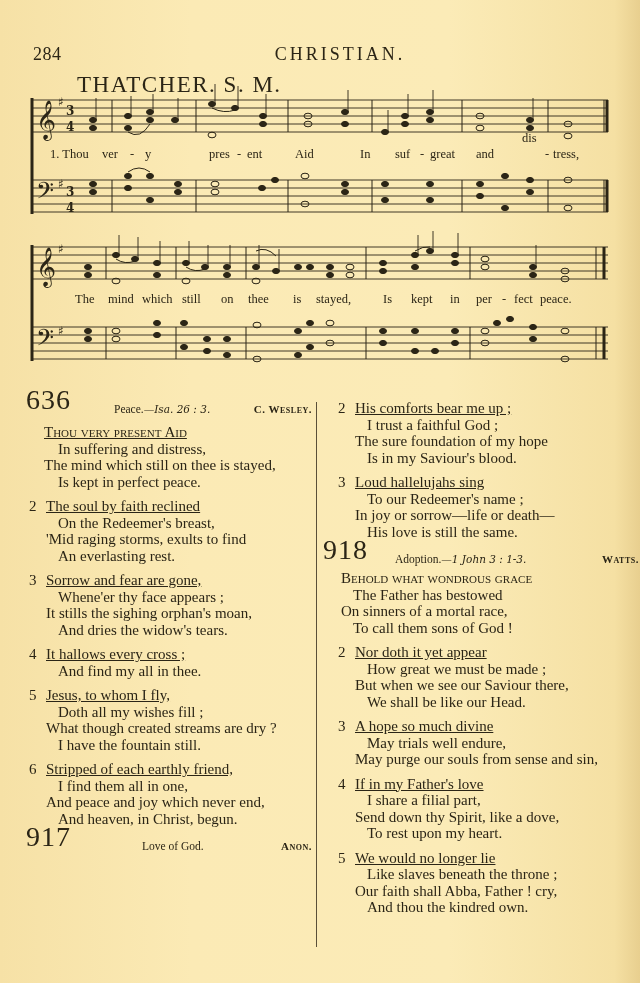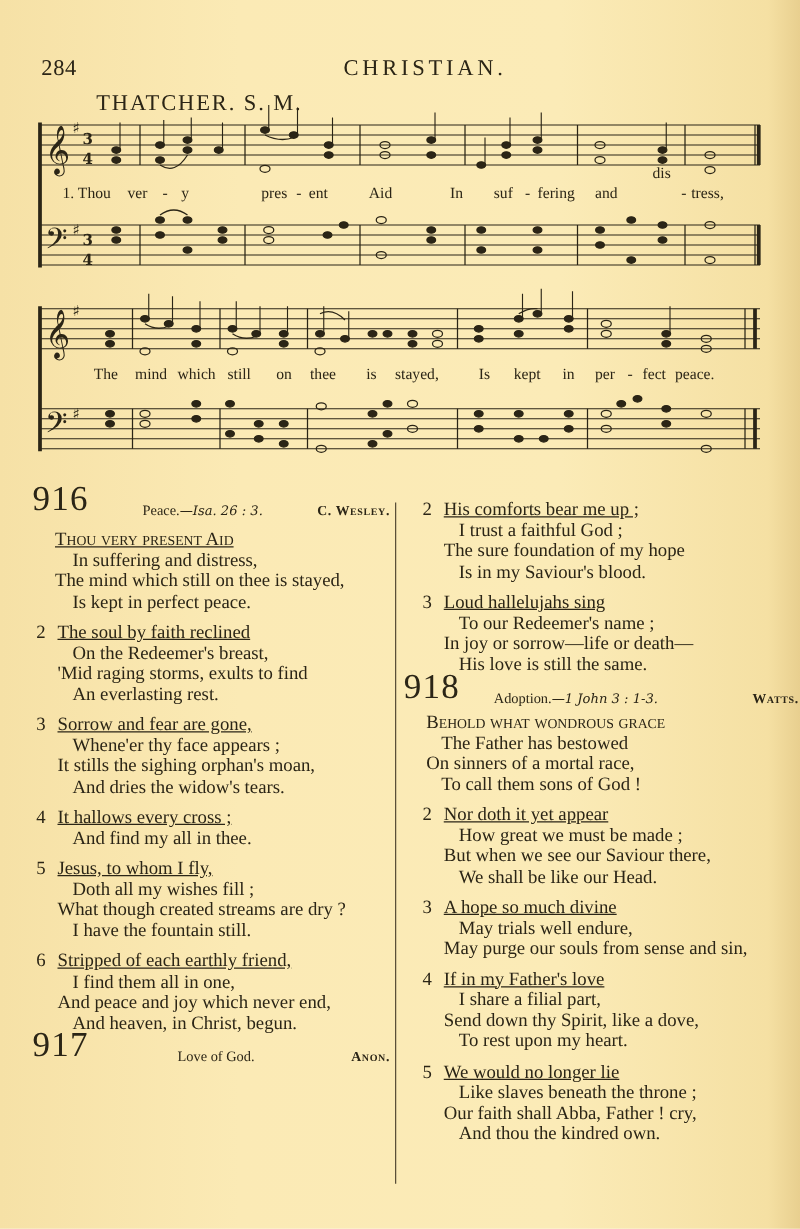--- a/index.html
+++ b/index.html
@@ -6,21 +6,21 @@
     body {
       width: 640px; height: 983px; overflow: hidden;
       background: #f9e6ad;
       background: linear-gradient(90deg, #f6e1a6 0%, #fbeab5 30%, #fbebb7 70%, #f5e0a3 96%, #e8cf8f 100%);
       font-family: "Liberation Serif", "DejaVu Serif", serif;
       color: #2b2516;
       position: relative;
     }
     .page-number { position: absolute; left: 33px; top: 44px; font-size: 18px; letter-spacing: 0.5px; }
     .running-head { position: absolute; left: 0; width: 640px; top: 44px; text-align: center; font-size: 18px; letter-spacing: 3px; padding-left: 40px; box-sizing: border-box; }
-    .tune-name { position: absolute; left: 77px; top: 72px; font-size: 18px; letter-spacing: 1.5px; }
+    .tune-name { position: absolute; left: 77px; top: 72px; font-size: 23px; letter-spacing: 1.5px; }
     .music { position: absolute; left: 0; top: 0; }
     .lyric-line { position: absolute; font-size: 12.5px; white-space: nowrap; }
     .col { position: absolute; font-size: 15px; line-height: 16.5px; }
     .col-left { left: 26px; top: 398px; width: 290px; }
     .col-right { left: 335px; top: 400px; width: 290px; }
     .divider { position: absolute; left: 316px; top: 402px; width: 1px; height: 545px; background: #5a4f38; }
     .hymn-head { position: relative; height: 26px; }
     .hymn-num { position: absolute; left: 0; top: -6px; font-size: 28px; letter-spacing: 1px; }
     .hymn-title { position: absolute; top: 3px; font-size: 11.5px; }
     .hymn-title i { font-family: "DejaVu Serif", serif; font-size: 10.5px; }
@@ -301,21 +301,21 @@
   <span class="lyric-line" style="left:102px;top:147px">ver</span>
   <span class="lyric-line" style="left:130px;top:147px">-</span>
   <span class="lyric-line" style="left:145px;top:147px">y</span>
   <span class="lyric-line" style="left:209px;top:147px">pres</span>
   <span class="lyric-line" style="left:237px;top:147px">-</span>
   <span class="lyric-line" style="left:247px;top:147px">ent</span>
   <span class="lyric-line" style="left:295px;top:147px">Aid</span>
   <span class="lyric-line" style="left:360px;top:147px">In</span>
   <span class="lyric-line" style="left:395px;top:147px">suf</span>
   <span class="lyric-line" style="left:420px;top:147px">-</span>
-  <span class="lyric-line" style="left:430px;top:147px">fering</span>
+  <span class="lyric-line" style="left:430px;top:147px">great</span>
   <span class="lyric-line" style="left:476px;top:147px">and</span>
   <span class="lyric-line" style="left:522px;top:131px">dis</span>
   <span class="lyric-line" style="left:545px;top:147px">-</span>
   <span class="lyric-line" style="left:553px;top:147px">tress,</span>
 </div>
 
 <div>
   <span class="lyric-line" style="left:75px;top:292px">The</span>
   <span class="lyric-line" style="left:108px;top:292px">mind</span>
   <span class="lyric-line" style="left:142px;top:292px">which</span>
@@ -332,21 +332,21 @@
   <span class="lyric-line" style="left:514px;top:292px">fect</span>
   <span class="lyric-line" style="left:540px;top:292px">peace.</span>
 </div>
 
 <div class="divider"></div>
 
 <div class="col col-left">
 
   <div>
     <div class="hymn-head">
-      <span class="hymn-num">916</span>
+      <span class="hymn-num">636</span>
       <span class="hymn-title" style="left:88px"><span>Peace.</span><i>—Isa. 26 : 3.</i></span>
       <span class="hymn-author">C. Wesley.</span>
     </div>
     <div class="stanza">
       <div class="line l1" style="padding-left:18px"><span class="sc">Thou very present Aid</span></div>
       <div class="line l2">In suffering and distress,</div>
       <div class="line" style="padding-left:18px">The mind which still on thee is stayed,</div>
       <div class="line l2">Is kept in perfect peace.</div>
     </div>
     <div class="stanza">

